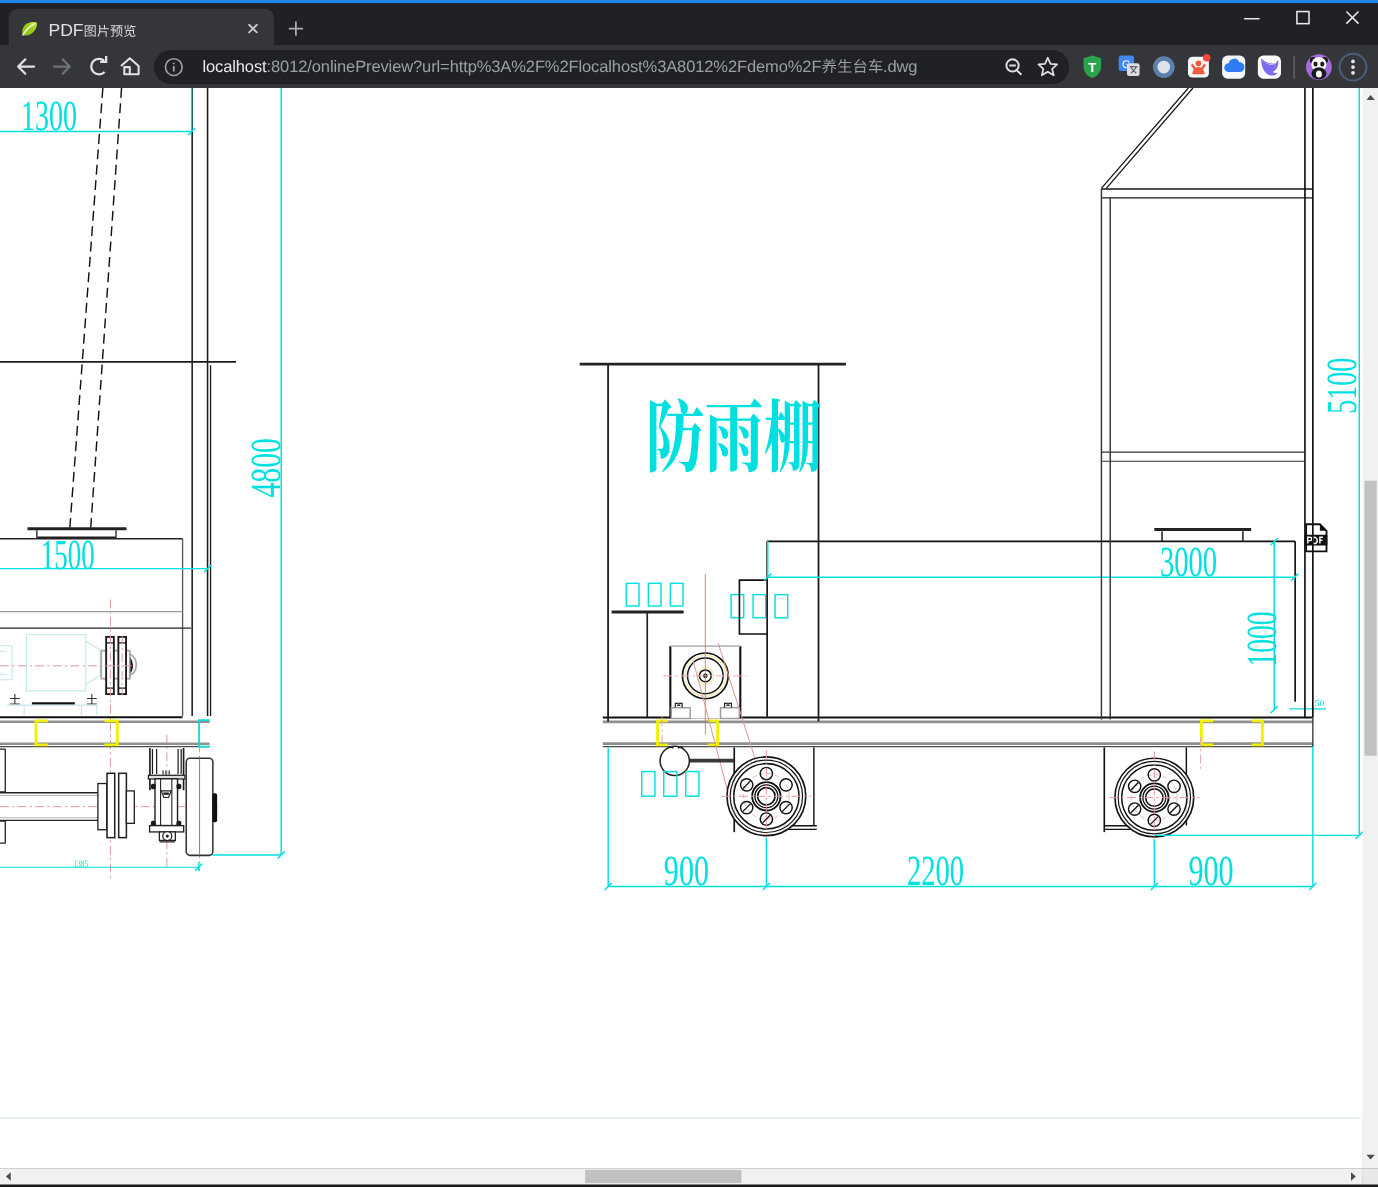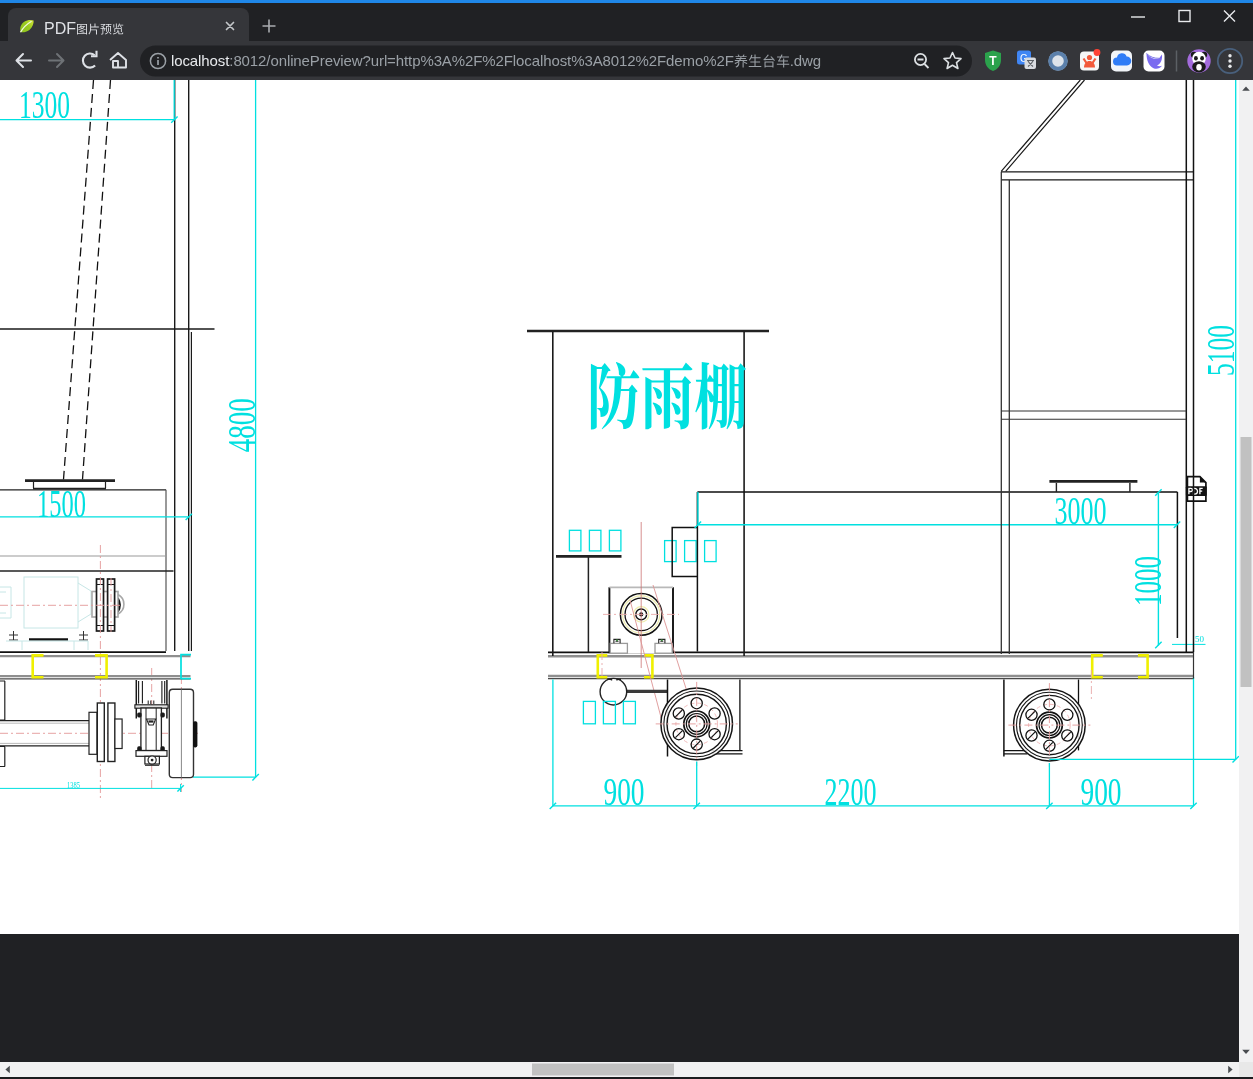--- a/index.html
+++ b/index.html
@@ -1,16 +1,16 @@
 <!DOCTYPE html>
 <html><head><meta charset="utf-8"><style>
 *{margin:0;padding:0;box-sizing:border-box}
 html,body{width:1253px;height:1079px;overflow:hidden;background:#202124;font-family:"Liberation Sans",sans-serif}
 .abs{position:absolute}
-#content{position:absolute;left:0;top:80px;width:1239px;height:854px;background:#fff;overflow:hidden}
+#content{position:absolute;left:0;top:80px;width:1239px;height:982px;background:#fff;overflow:hidden}
 </style></head>
 <body>
 <div class="abs" style="left:0;top:0;width:1253px;height:3px;background:#1f87e8"></div>
 <div class="abs" style="left:0;top:3px;width:1253px;height:38px;background:#202124"></div>
 
 <div class="abs" style="left:8px;top:8px;width:241px;height:33px;background:#35363a;border-radius:8px 8px 0 0"></div>
 <svg class="abs" style="left:19px;top:18px" width="16" height="16" xmlns="http://www.w3.org/2000/svg">
  <defs>
       <linearGradient id="lg" x1="0" y1="1" x2="1" y2="0">
         <stop offset="0" stop-color="#8ec320"></stop>
@@ -78,21 +78,21 @@
  <circle cx="1199" cy="17.6" r="6.8" fill="#fff"></circle>
  <ellipse cx="1195.9" cy="17.2" rx="1.9" ry="2.3" fill="#1a1a1a"></ellipse>
     <ellipse cx="1202.1" cy="17.2" rx="1.9" ry="2.3" fill="#1a1a1a"></ellipse>
  <path d="M1192.2,25.8 a6.8,5.6 0 0 0 13.6,0 a6.8,5.6 0 0 0 -13.6,0 Z" fill="#1a1a1a"></path>
  <ellipse cx="1199" cy="26.2" rx="2.7" ry="3.2" fill="#fff"></ellipse>
  <circle cx="1230" cy="20" r="12.2" fill="none" stroke="#49607c" stroke-width="1.8"></circle>
  <circle cx="1230" cy="14.8" r="1.7" fill="#e8eaed"></circle>
     <circle cx="1230" cy="20" r="1.7" fill="#e8eaed"></circle>
     <circle cx="1230" cy="25.2" r="1.7" fill="#e8eaed"></circle>
 </svg>
-<div class="abs" style="left:171px;top:41px;height:50px;line-height:39px;font-size:15px;letter-spacing:-0.1px;color:#9aa0a6;white-space:nowrap"><span style="color:#e8eaed">localhost</span>:8012/onlinePreview?url=http%3A%2F%2Flocalhost%3A8012%2Fdemo%2F<svg width="56" height="16.2" style="vertical-align:-3.88px" xmlns="http://www.w3.org/2000/svg">
+<div class="abs" style="left:184px;top:41px;height:50px;line-height:39px;font-size:15px;letter-spacing:-0.1px;color:#9aa0a6;white-space:nowrap"><span style="color:#e8eaed">localhost</span>:8012/onlinePreview?url=http%3A%2F%2Flocalhost%3A8012%2Fdemo%2F<svg width="56" height="16.2" style="vertical-align:-3.88px" xmlns="http://www.w3.org/2000/svg">
       <path transform="translate(0,12.32) scale(0.01400,-0.01400)" fill="#9aa0a6" d="M612 293V-80H690V292C755 240 833 199 911 174C922 194 944 223 961 237C856 264 751 319 681 386H937V449H455C470 474 483 501 495 529H852V590H518C526 614 533 639 540 665H904V728H693C714 757 738 791 758 826L681 848C665 813 634 763 609 728H345L391 745C379 775 350 816 322 846L257 824C281 796 305 757 317 728H103V665H465C458 639 450 614 441 590H152V529H414C400 500 384 474 366 449H57V386H311C242 317 151 269 35 240C52 224 74 194 86 174C172 198 244 232 304 277V231C304 151 286 46 108 -27C124 -40 148 -68 159 -86C356 -1 379 127 379 228V293H324C358 320 387 351 414 386H595C621 353 653 321 689 293Z"></path>
       <path transform="translate(14,12.32) scale(0.01400,-0.01400)" fill="#9aa0a6" d="M239 824C201 681 136 542 54 453C73 443 106 421 121 408C159 453 194 510 226 573H463V352H165V280H463V25H55V-48H949V25H541V280H865V352H541V573H901V646H541V840H463V646H259C281 697 300 752 315 807Z"></path>
       <path transform="translate(28,12.32) scale(0.01400,-0.01400)" fill="#9aa0a6" d="M179 342V-79H255V-25H741V-77H821V342ZM255 48V270H741V48ZM126 426C165 441 224 443 800 474C825 443 846 414 861 388L925 434C873 518 756 641 658 727L599 687C647 644 699 591 745 540L231 516C320 598 410 701 490 811L415 844C336 720 219 593 183 559C149 526 124 505 101 500C110 480 122 442 126 426Z"></path>
       <path transform="translate(42,12.32) scale(0.01400,-0.01400)" fill="#9aa0a6" d="M168 321C178 330 216 336 276 336H507V184H61V110H507V-80H586V110H942V184H586V336H858V407H586V560H507V407H250C292 470 336 543 376 622H924V695H412C432 737 451 779 468 822L383 845C366 795 345 743 323 695H77V622H289C255 554 225 500 210 478C182 434 162 404 140 398C150 377 164 338 168 321Z"></path>
     </svg>.dwg</div>
 
 <div id="content">
 <svg width="1239" height="937" viewBox="0 80 1239 937" style="position:absolute;left:0;top:0" font-family="Liberation Sans, sans-serif" xmlns="http://www.w3.org/2000/svg">
 <rect x="0" y="80" width="1239" height="937" fill="#ffffff"></rect>
 <rect x="0" y="1015.6" width="1236" height="1.6" fill="#e2f0e3"></rect>

